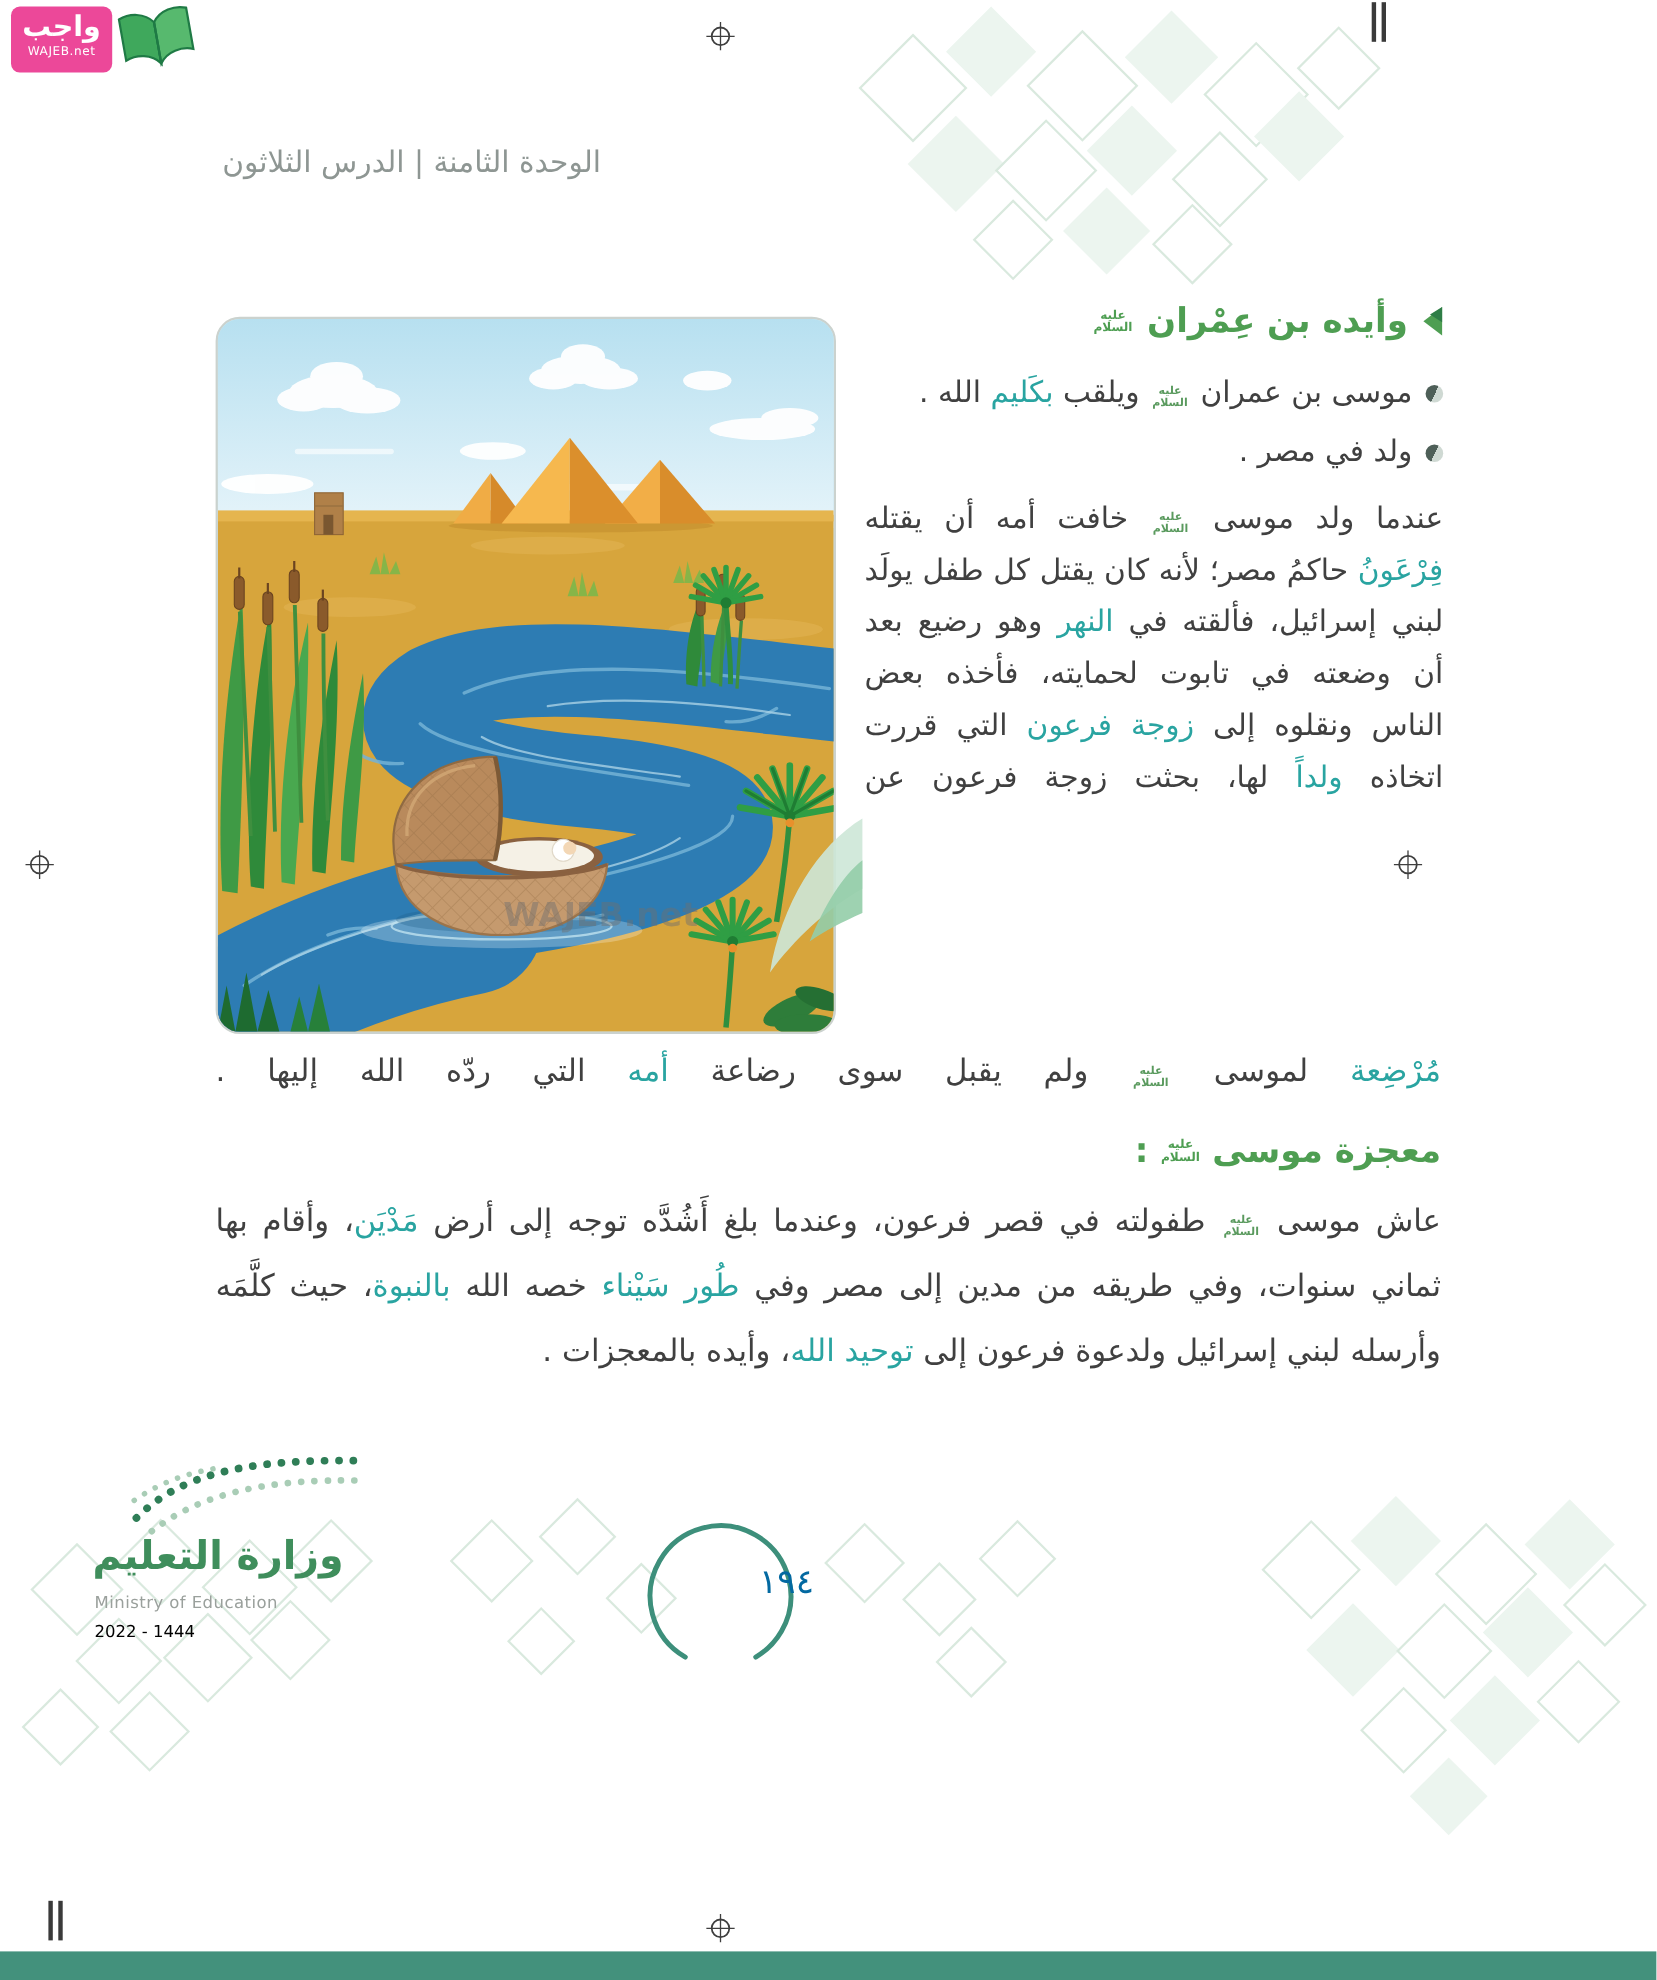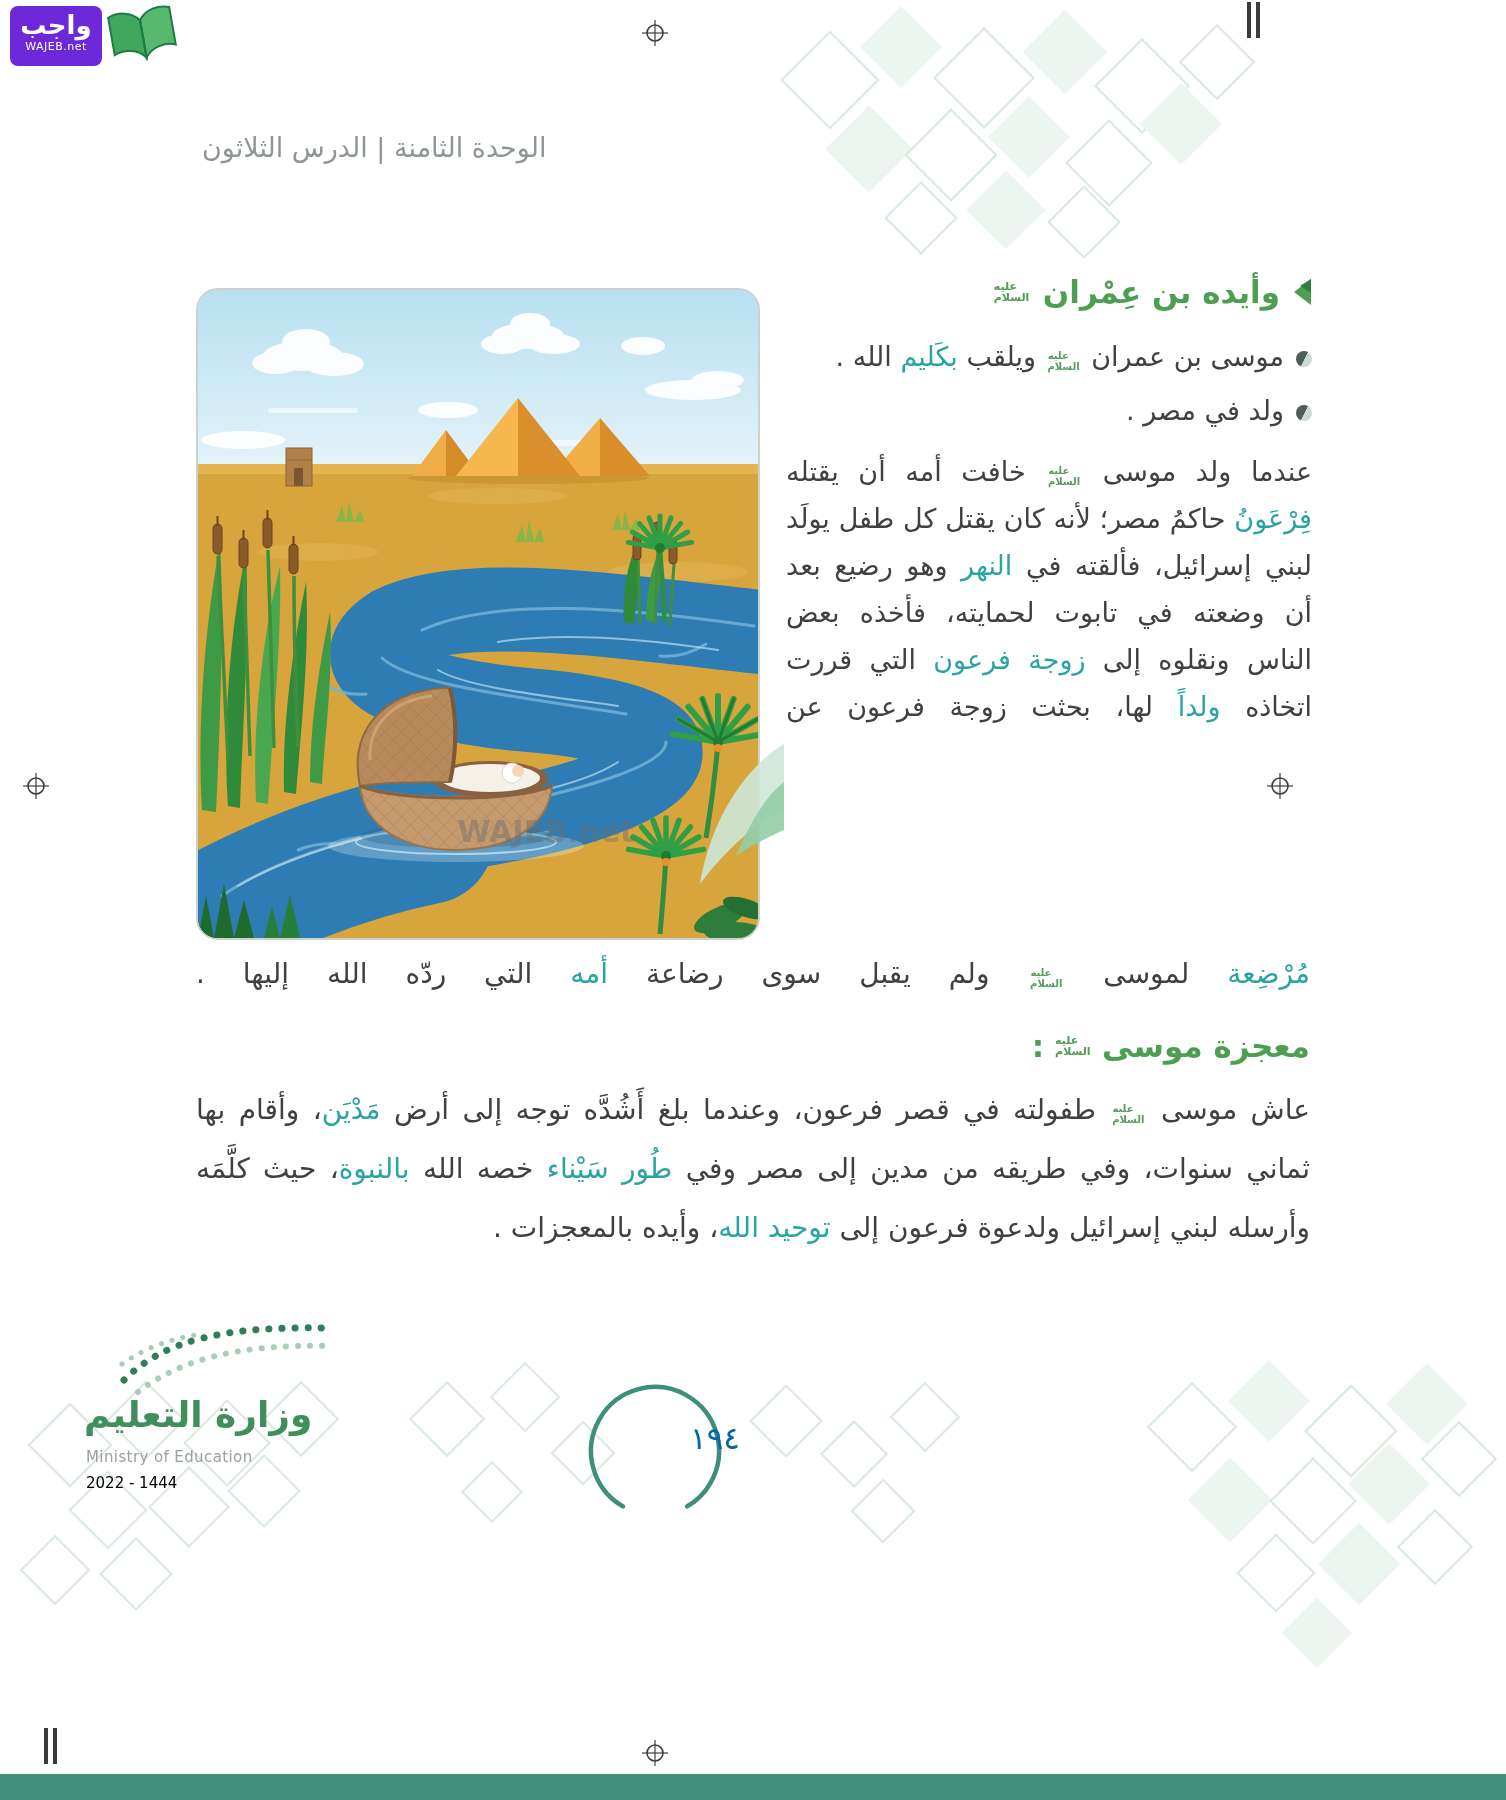--- a/index.html
+++ b/index.html
@@ -1,30 +1,30 @@
 <!DOCTYPE html>
 <html lang="ar"><head>
 <meta charset="utf-8">
 <style>
   *{box-sizing:border-box;margin:0;padding:0}
   html,body{width:1506px;height:1800px}
   body{position:relative;background:#ffffff;font-family:"DejaVu Sans","Liberation Sans",sans-serif;overflow:hidden}
   svg text{font-family:"DejaVu Sans",sans-serif}
   .arabic{direction:rtl}
   .accent{color:#29a4a1}
-  .pbuh{display:inline-block;width:32px;font-size:10px;line-height:11px;color:#5a9a5e;text-align:left;vertical-align:-4px;margin:0 3px;font-weight:bold;white-space:normal}
+  .pbuh{display:inline-block;width:32px;font-size:10px;line-height:11px;color:#5a9a5e;text-align:center;vertical-align:-4px;margin:0 3px;font-weight:bold;white-space:normal}
   
   .dm,.dmf{position:absolute;transform:rotate(45deg);z-index:0}
   .dm{border:2px solid #d9e9de}
   .dmf{background:#ecf5ef}
   
   .header-line{position:absolute;left:202px;top:132px;font-size:27px;color:#8e9693;z-index:2;direction:rtl}
   
   .wajeb{position:absolute;left:10px;top:6px;z-index:4;display:flex;align-items:flex-start;gap:6px}
-  .wajeb-box{width:92px;height:60px;background:#6d28d9;border-radius:8px;color:#fff;text-align:center;padding-top:4px}
+  .wajeb-box{width:92px;height:60px;background:#ec4899;border-radius:8px;color:#fff;text-align:center;padding-top:4px}
   .wajeb-ar{font-size:26px;font-weight:bold;line-height:30px}
   .wajeb-site{font-size:11px;letter-spacing:.5px}
   .bookicon{transform:rotate(-10deg)}
   
   .illus{position:absolute;left:196px;top:288px;width:564px;height:652px;border:2px solid #cbd2ce;border-radius:22px;overflow:hidden;z-index:1;background:#cdeaf5}
   .curl{position:absolute;left:692px;top:738px;z-index:3}
   
   .col{position:absolute;top:274px;right:194px;width:526px;z-index:2;direction:rtl}
   .hrow{display:flex;align-items:center;gap:10px;margin-bottom:22px}
   .h-green{font-size:31px;font-weight:bold;color:#4e9e52}

